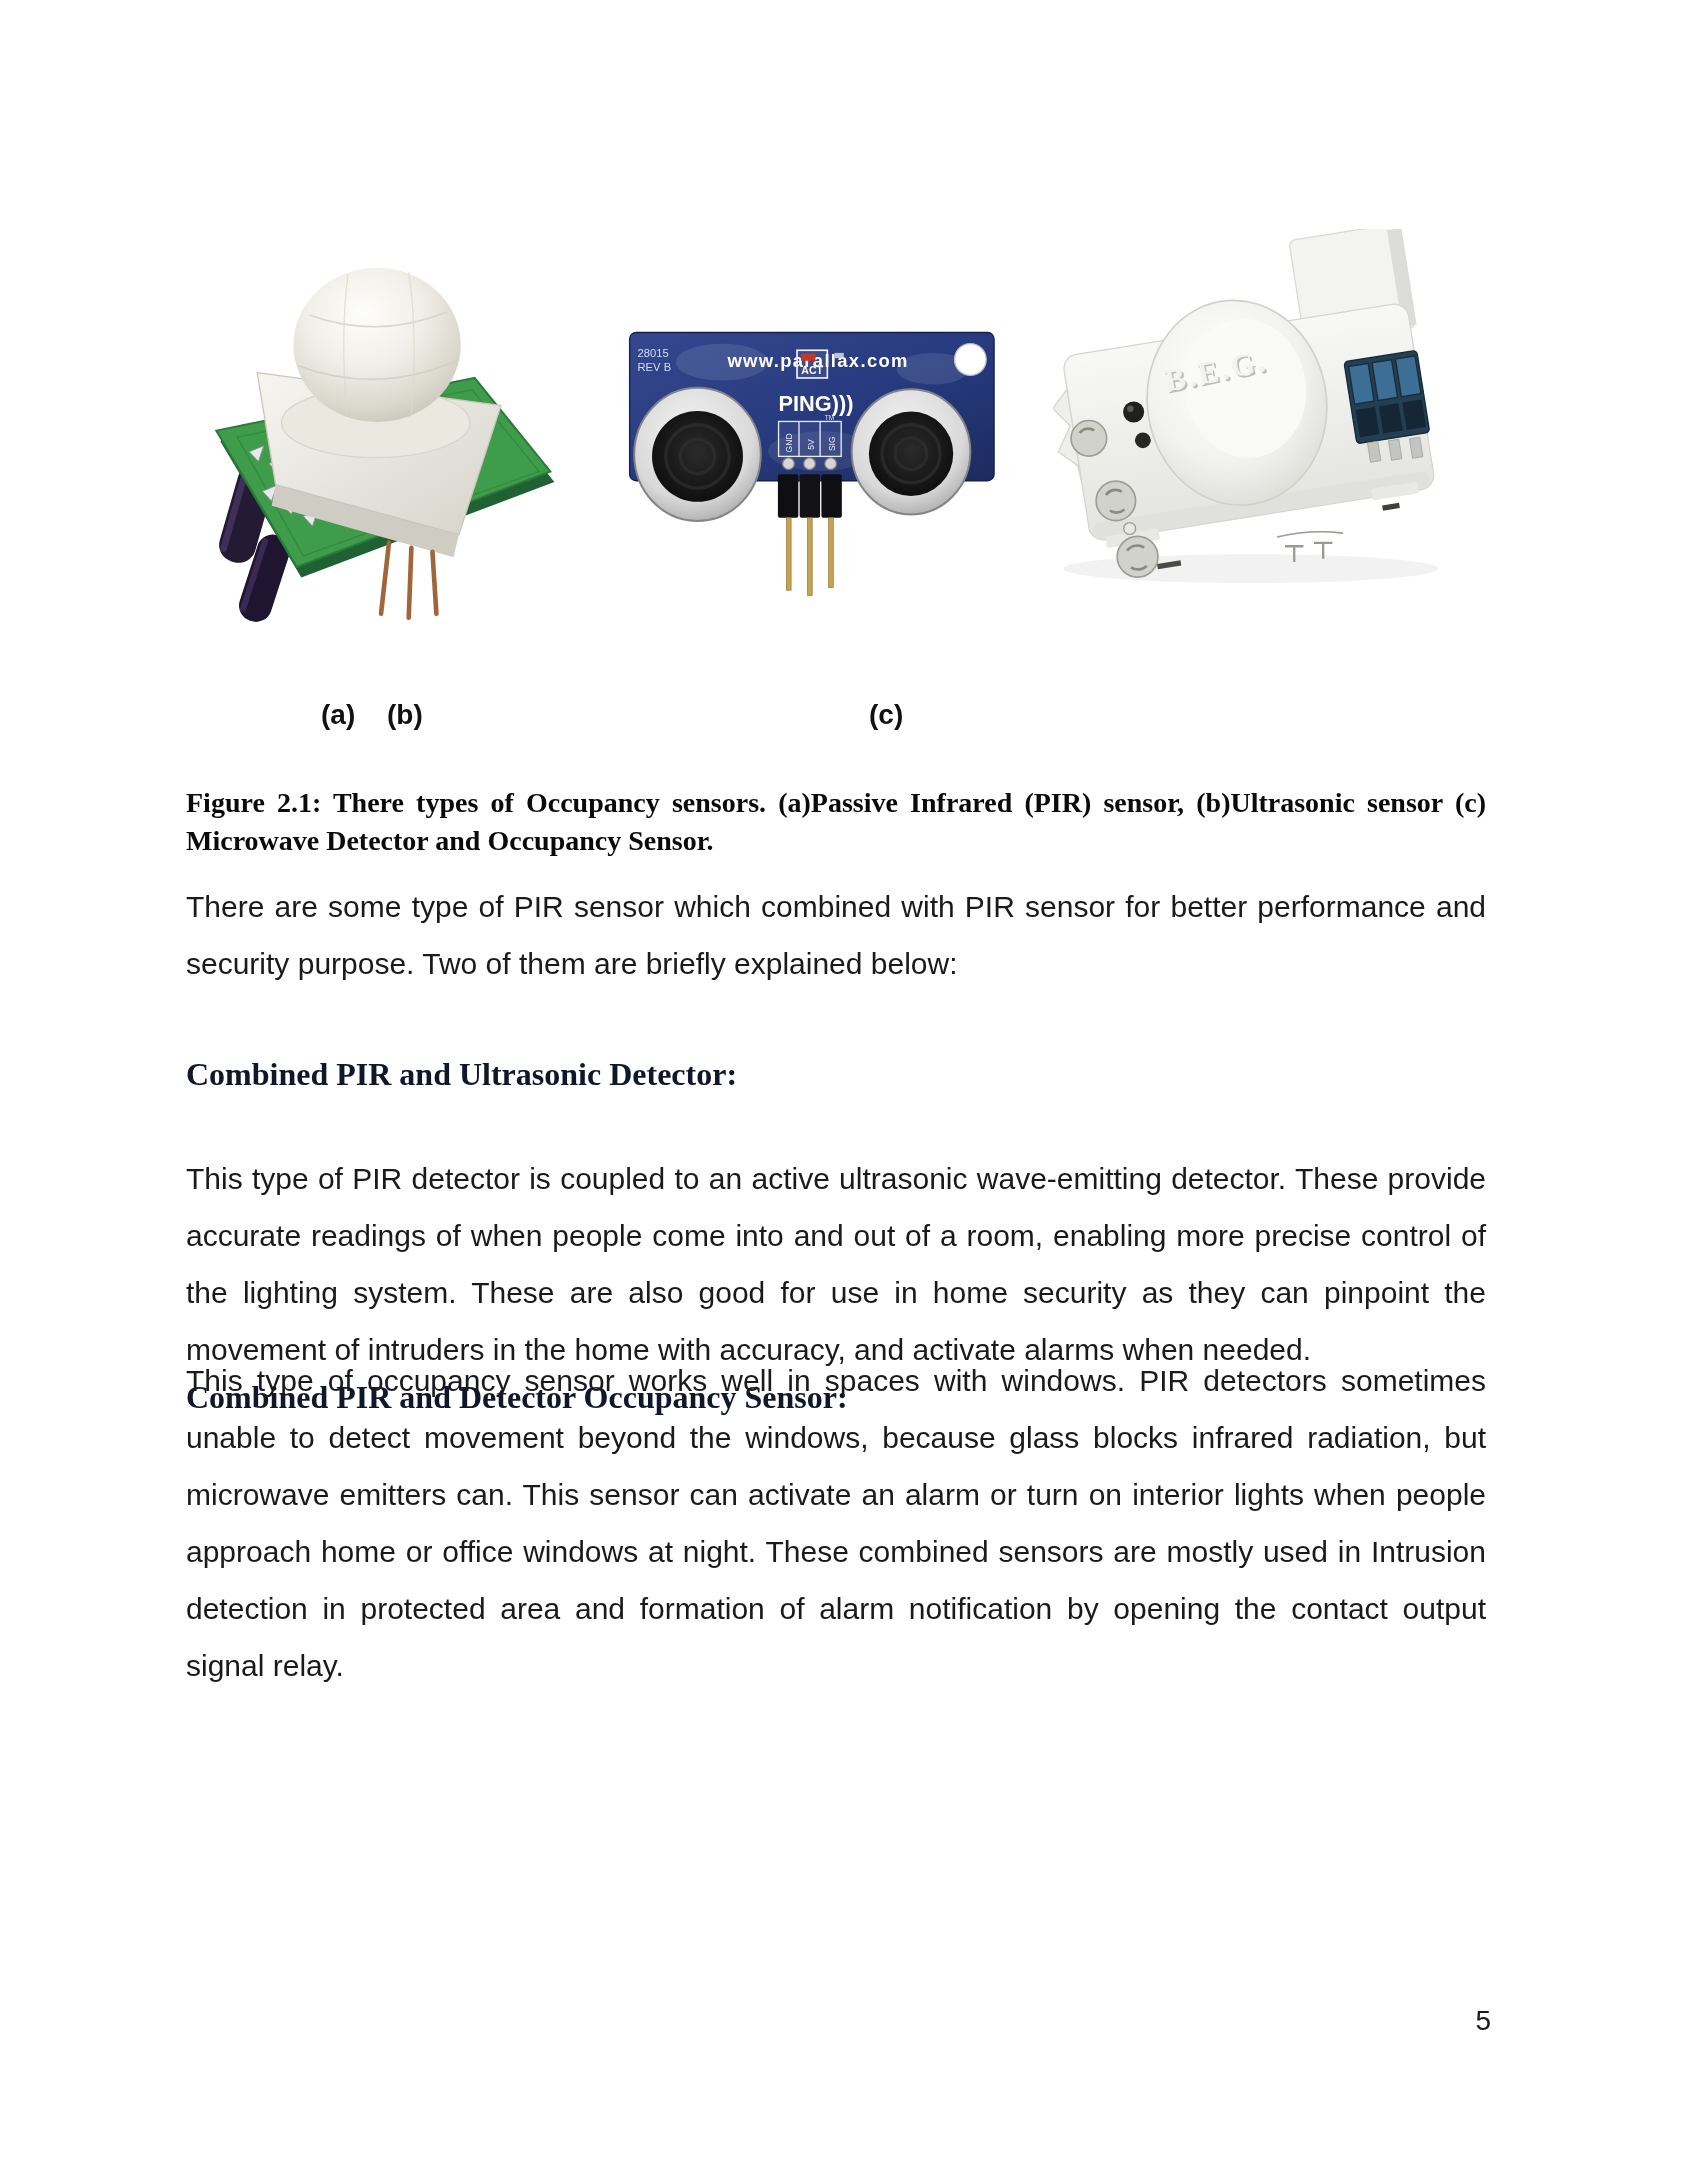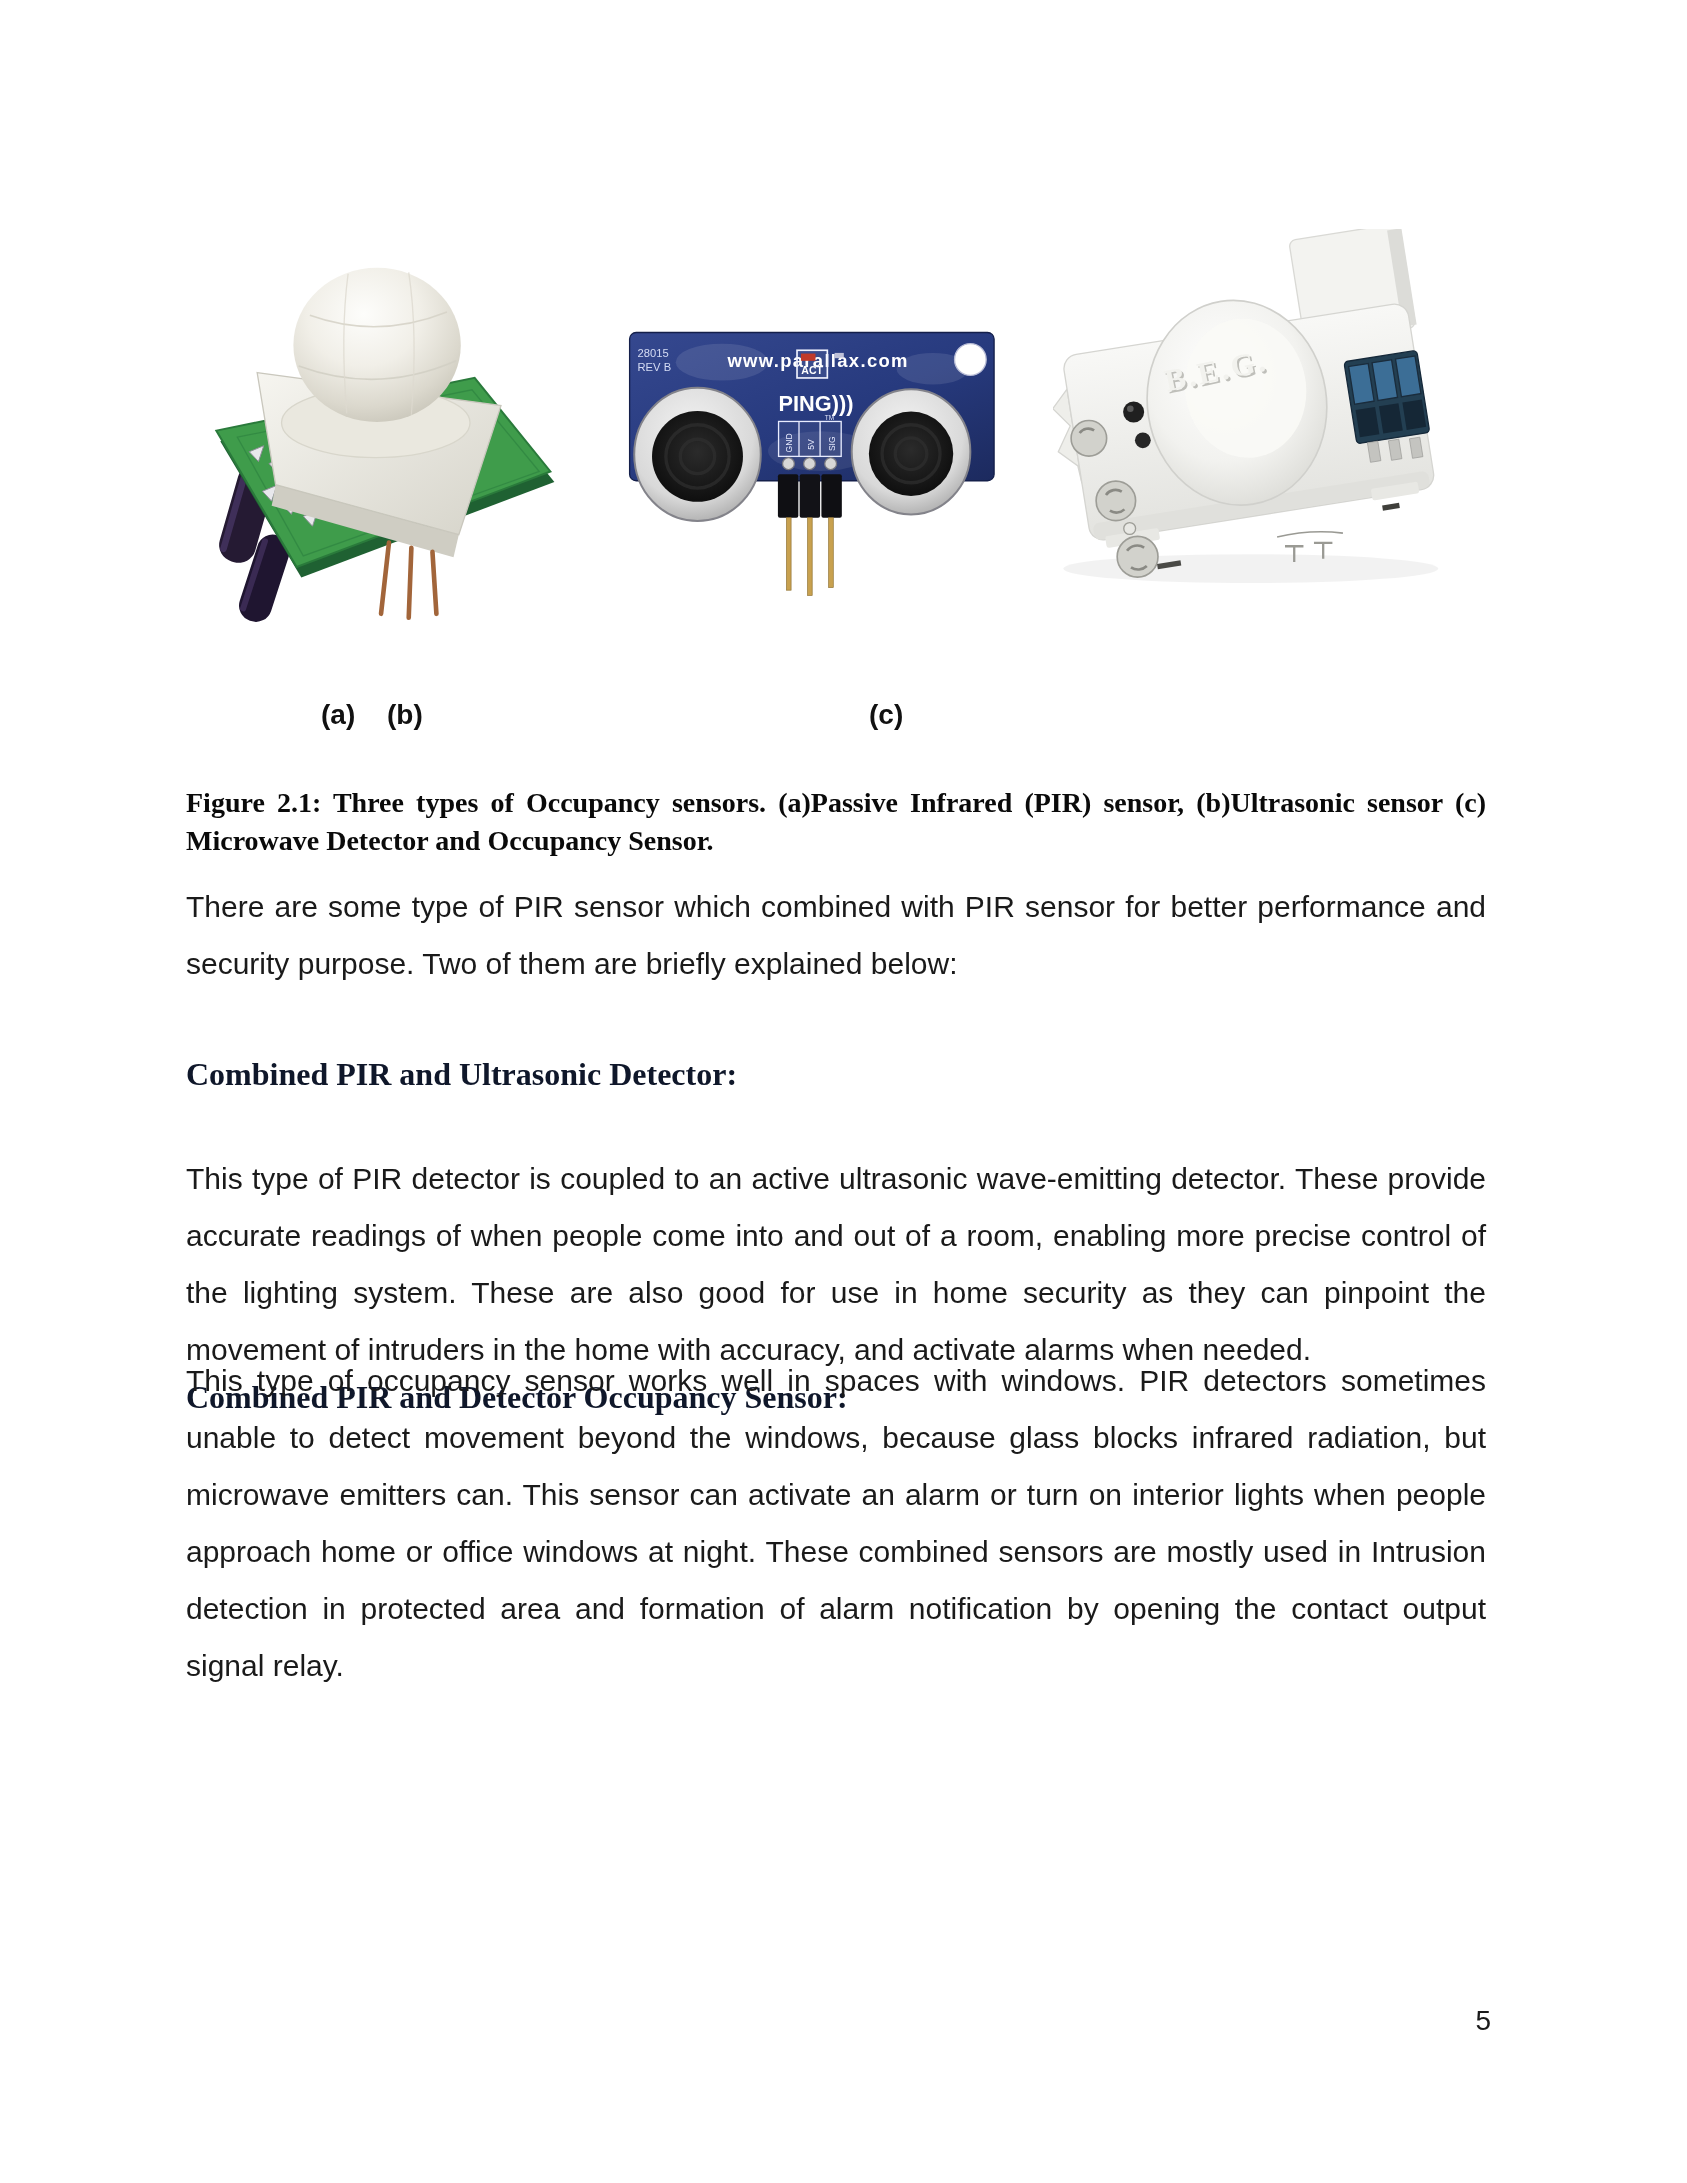--- a/index.html
+++ b/index.html
@@ -250,21 +250,21 @@
       <path d="M 340 468 q 50 -12 100 -6" stroke-width="2.5"></path>
       <rect x="158" y="506" width="36" height="8" fill="#4a4a46" stroke="none" transform="rotate(-9 176 510)"></rect>
       <rect x="500" y="418" width="26" height="8" fill="#3f3f3b" stroke="none" transform="rotate(-9 513 422)"></rect>
     </g>
   </svg>
 
   <span class="plabel" id="lab-a">(a)</span>
   <span class="plabel" id="lab-b">(b)</span>
   <span class="plabel" id="lab-c">(c)</span>
 
-  <div class="caption">Figure 2.1: Three types of Occupancy sensors. (a)Passive Infrared (PIR) sensor, (b)Ultrasonic sensor (c) Microwave Detector and Occupancy Sensor.</div>
+  <div class="caption">Figure 2.1: There types of Occupancy sensors. (a)Passive Infrared (PIR) sensor, (b)Ultrasonic sensor (c) Microwave Detector and Occupancy Sensor.</div>
 
   <div class="body-para" id="intro">There are some type of PIR sensor which combined with PIR sensor for better performance and security purpose. Two of them are briefly explained below:</div>
 
   <h2 class="sec-head" id="head-1">Combined PIR and Ultrasonic Detector:</h2>
   <div class="body-para" id="para-1">This type of PIR detector is coupled to an active ultrasonic wave-emitting detector. These provide accurate readings of when people come into and out of a room, enabling more precise control of the lighting system. These are also good for use in home security as they can pinpoint the movement of intruders in the home with accuracy, and activate alarms when needed.</div>
 
   <h2 class="sec-head" id="head-2">Combined PIR and Detector Occupancy Sensor:</h2>
   <div class="body-para" id="para-2">This type of occupancy sensor works well in spaces with windows. PIR detectors sometimes unable to detect movement beyond the windows, because glass blocks infrared radiation, but microwave emitters can. This sensor can activate an alarm or turn on interior lights when people approach home or office windows at night. These combined sensors are mostly used in Intrusion detection in protected area and formation of alarm notification by opening the contact output signal relay.</div>
 
   <div class="page-number">5</div>

